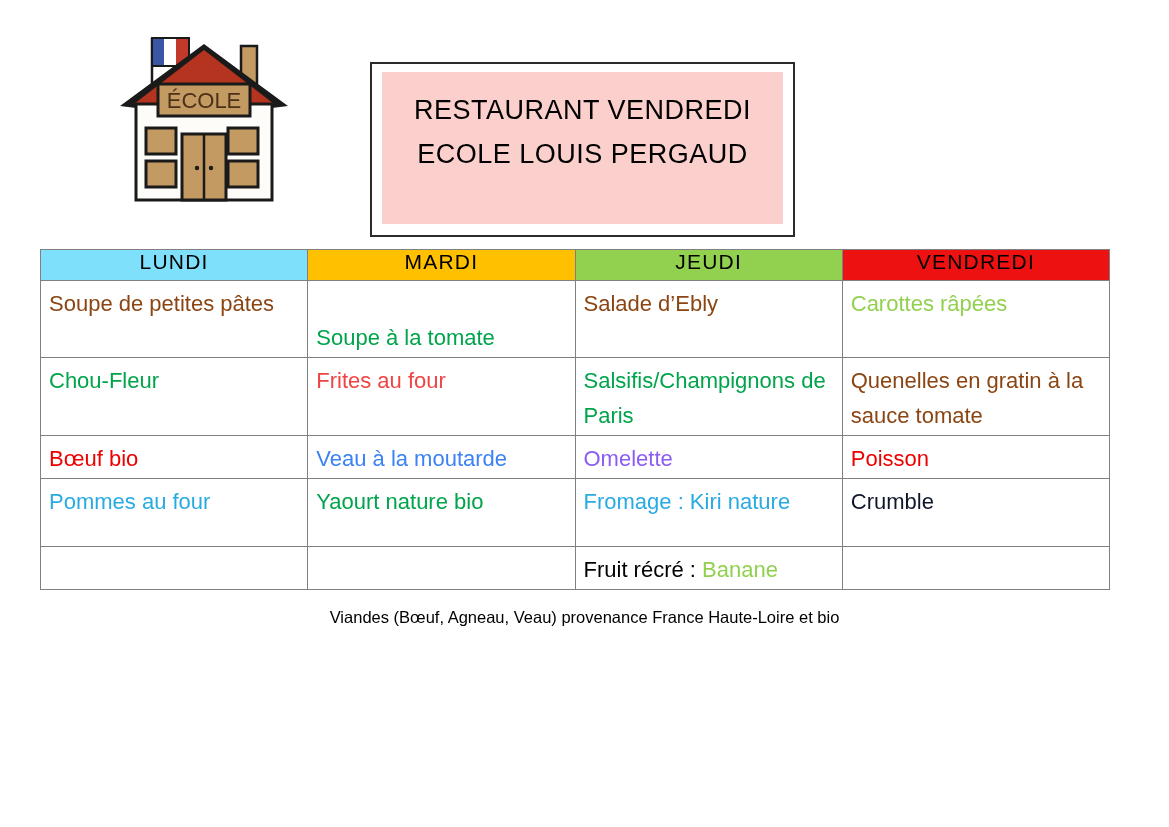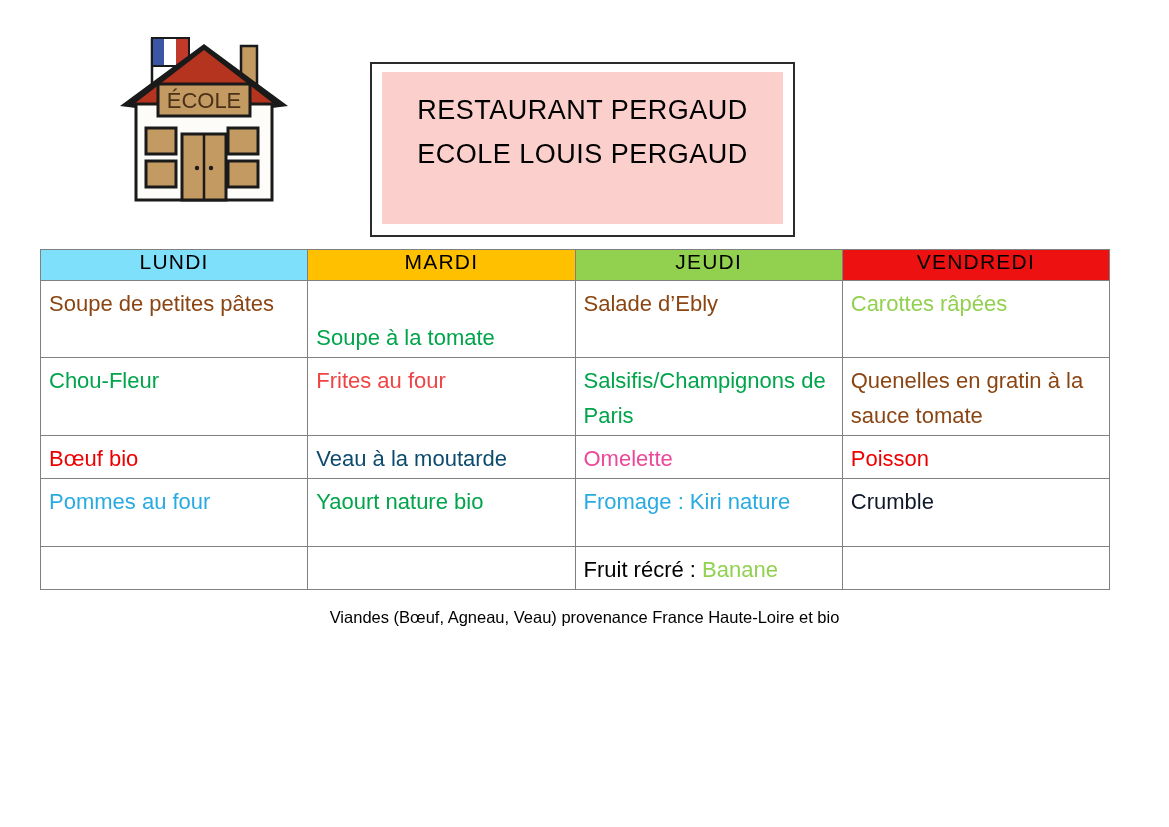--- a/index.html
+++ b/index.html
@@ -127,21 +127,21 @@
 
     <rect x="70" y="106" width="44" height="66" fill="#c49a63" stroke="#1a1a1a" stroke-width="3"></rect>
     <line x1="92" y1="106" x2="92" y2="172" stroke="#1a1a1a" stroke-width="2.5"></line>
     <circle cx="85" cy="140" r="2.2" fill="#1a1a1a"></circle>
     <circle cx="99" cy="140" r="2.2" fill="#1a1a1a"></circle>
   </svg>
 </div>
 
 <div id="title-box" style="border-color: rgb(43, 43, 43);">
   <div id="title-fill" style="background: rgb(251, 207, 203);">
-    <div class="title-line">RESTAURANT PERGAUD</div>
+    <div class="title-line">RESTAURANT VENDREDI</div>
     <div class="title-line">ECOLE LOUIS PERGAUD</div>
   </div>
 </div>
 
 <table id="menu-table">
   <thead>
     <tr>
       <th style="background: rgb(127, 224, 251);">LUNDI</th>
       <th style="background: rgb(255, 192, 0);">MARDI</th>
       <th style="background: rgb(146, 208, 80);">JEUDI</th>
@@ -175,24 +175,24 @@
         </td>
       <td>
           <div class="cell" style="color: rgb(139, 69, 19);">Quenelles en gratin à la sauce tomate</div>
         </td>
     </tr>
     <tr class="r3">
       <td>
           <div class="cell" style="color: rgb(238, 0, 0);">Bœuf bio</div>
         </td>
       <td>
-          <div class="cell" style="color: #0c4a6e;">Veau à la moutarde</div>
-        </td>
-      <td>
-          <div class="cell" style="color: #ec4899;">Omelette</div>
+          <div class="cell" style="color: #3b82f6;">Veau à la moutarde</div>
+        </td>
+      <td>
+          <div class="cell" style="color: #8b5cf6;">Omelette</div>
         </td>
       <td>
           <div class="cell" style="color: rgb(238, 0, 0);">Poisson</div>
         </td>
     </tr>
     <tr class="r4">
       <td>
           <div class="cell" style="color: rgb(41, 171, 226);">Pommes au four</div>
         </td>
       <td>

